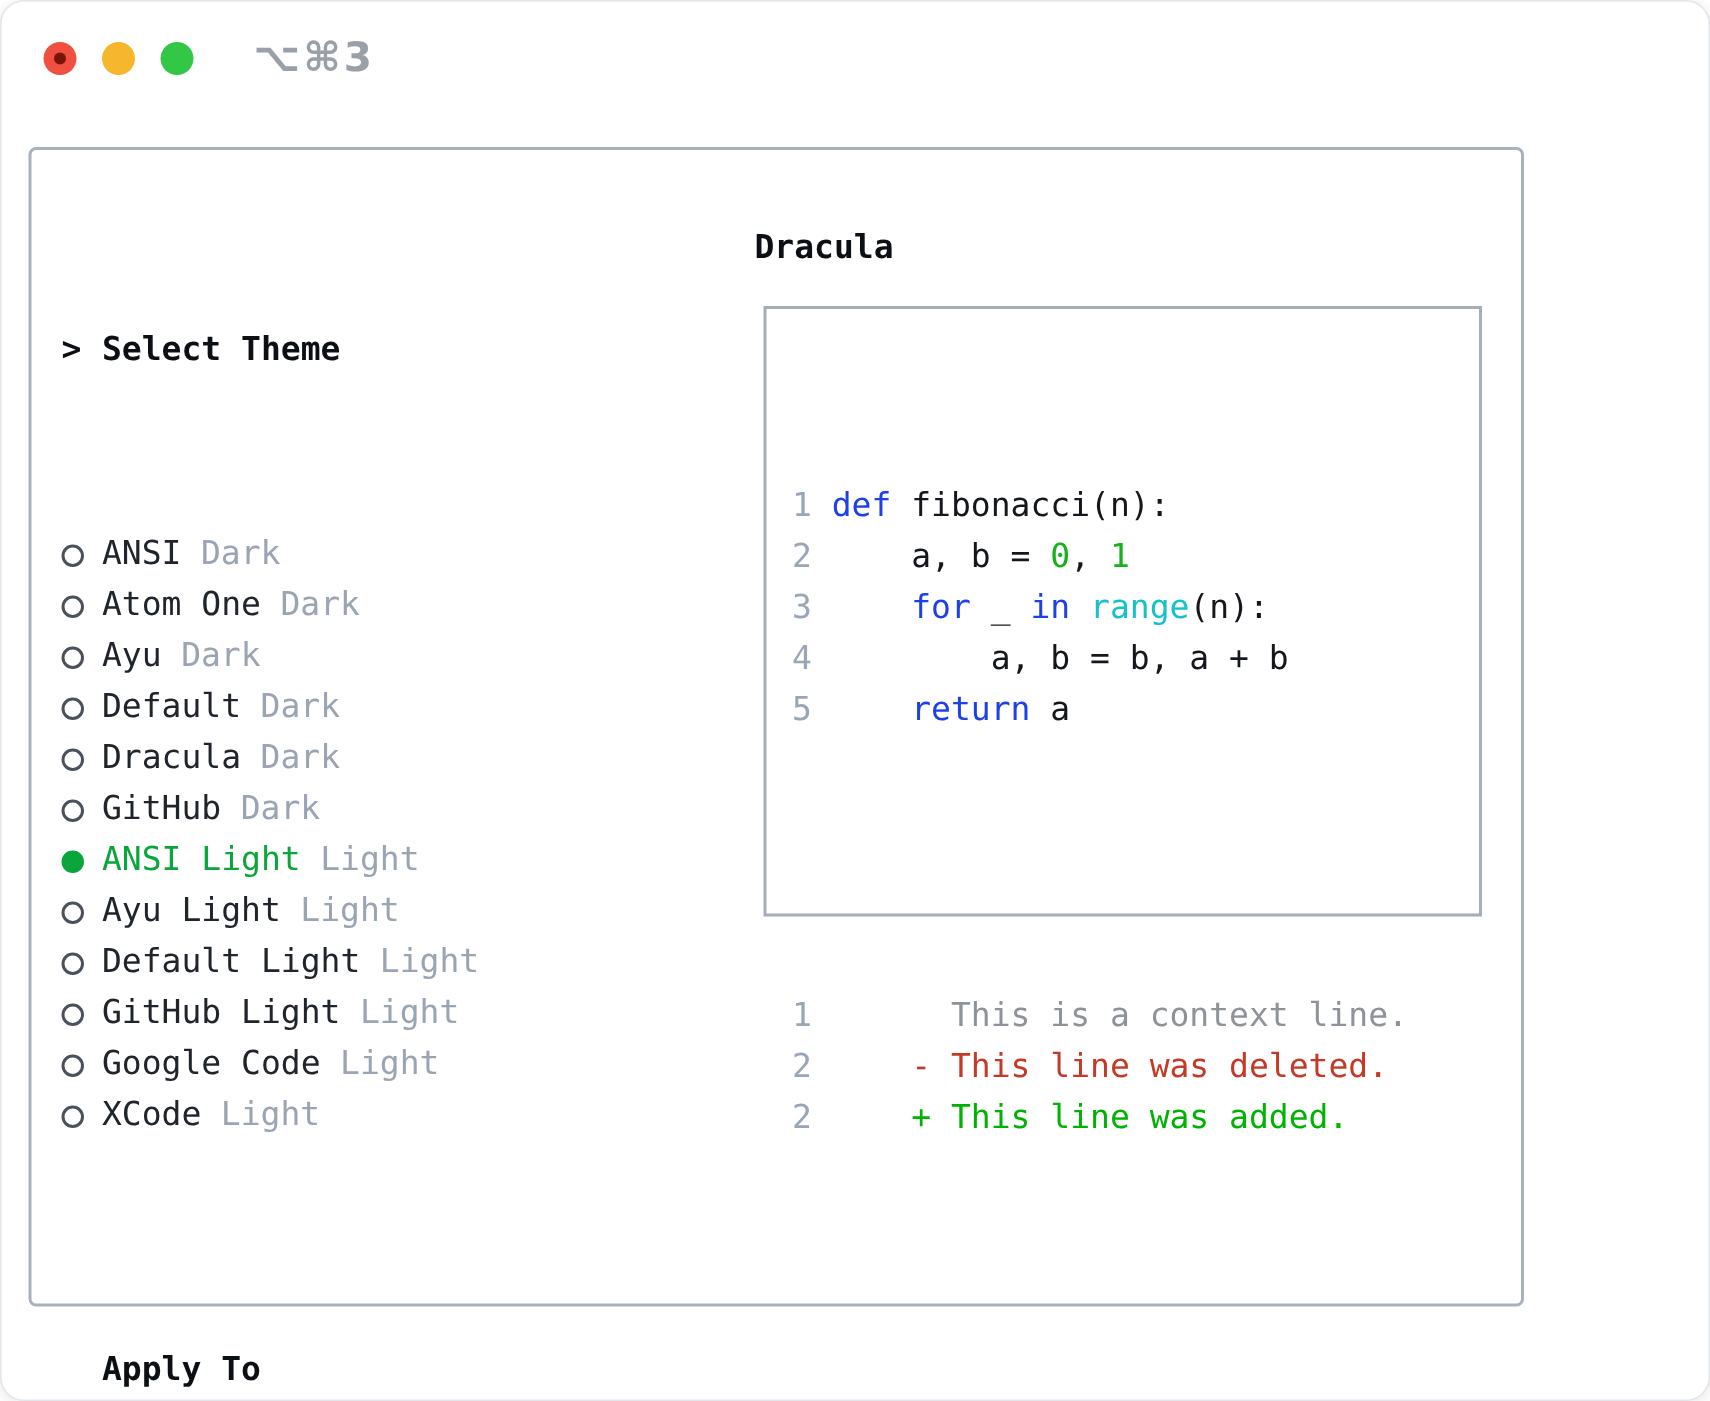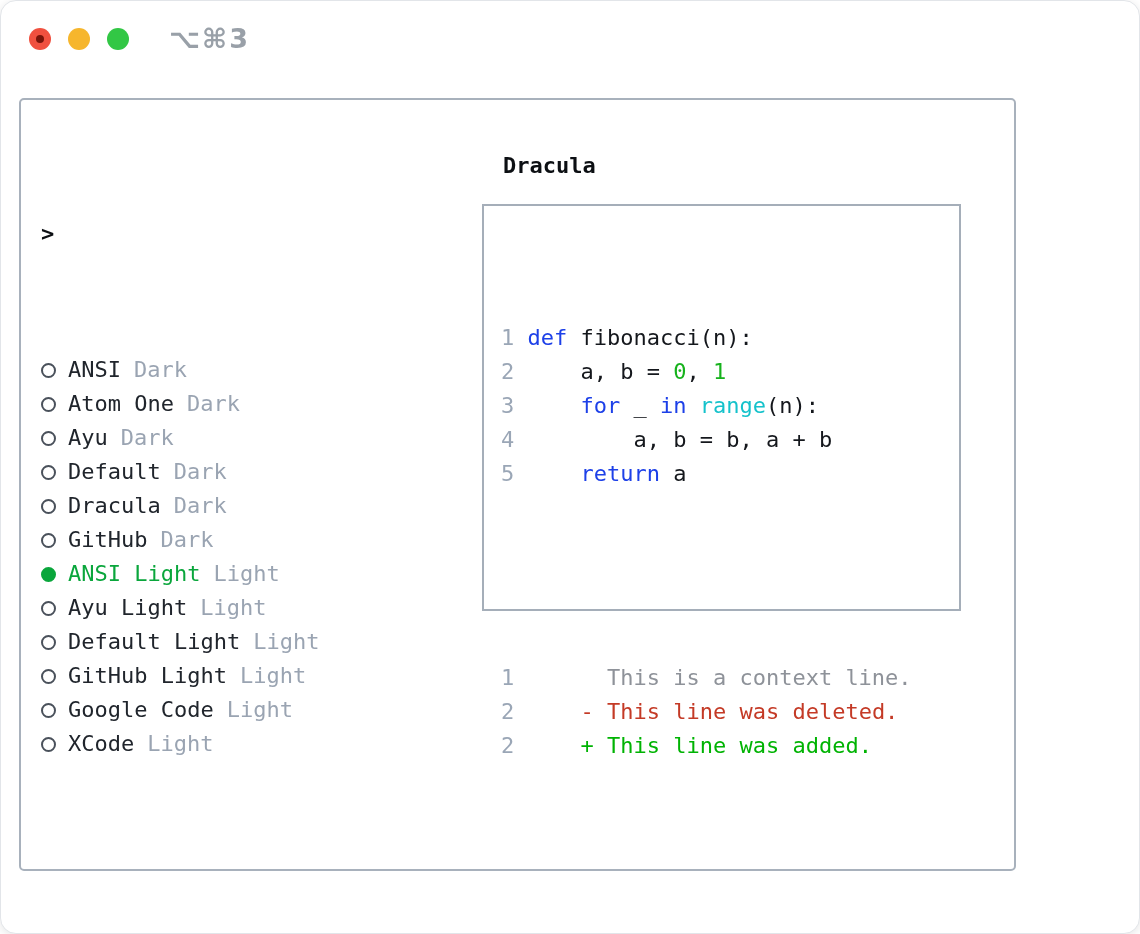--- a/index.html
+++ b/index.html
@@ -46,21 +46,21 @@
   }
   .bullet.sel { background:#0aa63c; border-color:#0aa63c; }
   .variant { margin-left:13px; }
   .apply-header { margin-top:34px; }
   
   .preview-header {
     position:absolute; left:482px; top:49px;
     font-size:22px; line-height:34px; font-weight:bold; color:#0c0f13;
   }
   .preview-box {
-    position:absolute; left:461px; top:104px; width:479px; height:407px;
+    position:absolute; left:488px; top:104px; width:479px; height:407px;
     box-sizing:border-box; border:2px solid #a5aeb9; background:#ffffff;
   }
   .code {
     position:absolute; left:17px; top:47px;
     font-size:22px; line-height:34px; white-space:pre; color:#14171c;
   }
   .line { height:34px; }
   .gap { height:34px; }
 </style>
 </head>
@@ -74,25 +74,28 @@
       </div>
     <div class="light light-yellow"></div>
     <div class="light light-green"></div>
     <div class="shortcut">⌥⌘3</div>
   </div>
 
   <div class="panel">
 
     <div class="left-col">
       <div class="row">
-        <span class="prompt">&gt;</span>
+        <span class="prompt">&gt;</span><span class="header-text">Select Theme</span>
       </div>
 
       <div><div class="row"><span class="bullet"></span><span style="color: rgb(32, 37, 44);">ANSI</span><span class="variant" style="color: rgb(154, 164, 178);">Dark</span></div><div class="row"><span class="bullet"></span><span style="color: rgb(32, 37, 44);">Atom One</span><span class="variant" style="color: rgb(154, 164, 178);">Dark</span></div><div class="row"><span class="bullet"></span><span style="color: rgb(32, 37, 44);">Ayu</span><span class="variant" style="color: rgb(154, 164, 178);">Dark</span></div><div class="row"><span class="bullet"></span><span style="color: rgb(32, 37, 44);">Default</span><span class="variant" style="color: rgb(154, 164, 178);">Dark</span></div><div class="row"><span class="bullet"></span><span style="color: rgb(32, 37, 44);">Dracula</span><span class="variant" style="color: rgb(154, 164, 178);">Dark</span></div><div class="row"><span class="bullet"></span><span style="color: rgb(32, 37, 44);">GitHub</span><span class="variant" style="color: rgb(154, 164, 178);">Dark</span></div><div class="row"><span class="bullet sel"></span><span style="color: rgb(10, 166, 60);">ANSI Light</span><span class="variant" style="color: rgb(154, 164, 178);">Light</span></div><div class="row"><span class="bullet"></span><span style="color: rgb(32, 37, 44);">Ayu Light</span><span class="variant" style="color: rgb(154, 164, 178);">Light</span></div><div class="row"><span class="bullet"></span><span style="color: rgb(32, 37, 44);">Default Light</span><span class="variant" style="color: rgb(154, 164, 178);">Light</span></div><div class="row"><span class="bullet"></span><span style="color: rgb(32, 37, 44);">GitHub Light</span><span class="variant" style="color: rgb(154, 164, 178);">Light</span></div><div class="row"><span class="bullet"></span><span style="color: rgb(32, 37, 44);">Google Code</span><span class="variant" style="color: rgb(154, 164, 178);">Light</span></div><div class="row"><span class="bullet"></span><span style="color: rgb(32, 37, 44);">XCode</span><span class="variant" style="color: rgb(154, 164, 178);">Light</span></div></div>
 
+      <div class="row apply-header">
+        <span class="spacer27"></span><span class="header-text">Apply To</span>
+      </div>
 
       
 
       
     </div>
 
     <div class="preview-header">Dracula</div>
 
     <div class="preview-box">
       <div class="code">

